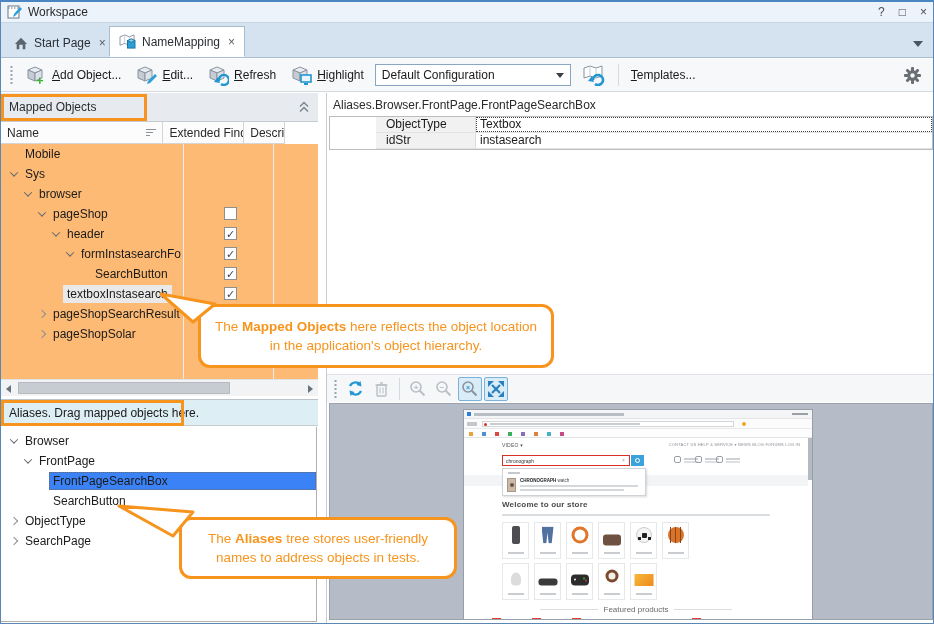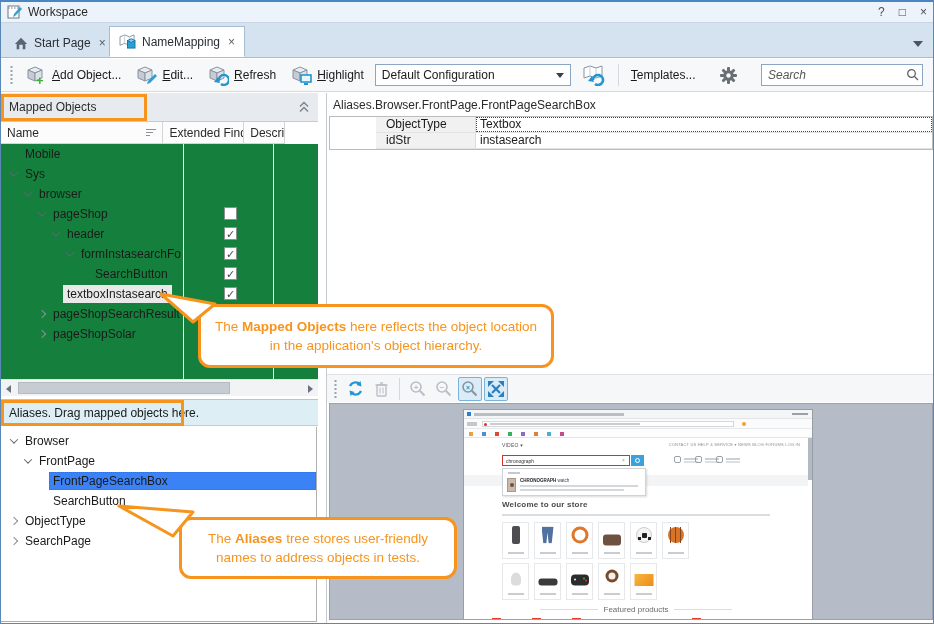--- a/index.html
+++ b/index.html
@@ -32,21 +32,21 @@
   .spacer{flex:1;}
   
   .mheader{position:absolute;top:91px;left:0;width:317px;height:29px;background:#e7ebef;border-bottom:1px solid #c6cbd0;display:flex;align-items:center;font-size:12px;color:#2a2a2a;}
   .mheader .txt{padding-left:8px;}
   .collapse-ic{margin-left:auto;margin-right:8px;}
   .orange-box{position:absolute;border:3px solid #f7941e;z-index:5;pointer-events:none;}
   .ob-mapped{left:0;top:92px;width:146px;height:27px;}
   .ob-alias{left:0;top:398px;width:183px;height:26px;}
   .colhead{position:absolute;top:120px;left:0;width:284px;height:22px;background:#fcfcfc;border-bottom:1px solid #d5d5d5;font-size:12px;color:#2a2a2a;display:flex;}
   .colcell{display:flex;align-items:center;padding-left:6px;border-right:1px solid #d5d5d5;overflow:hidden;white-space:nowrap;}
-  .mtree{position:absolute;top:142px;left:0;width:317px;height:235px;background:#15803d;overflow:hidden;font-size:12px;}
+  .mtree{position:absolute;top:142px;left:0;width:317px;height:235px;background:#fdba74;overflow:hidden;font-size:12px;}
   .colline{position:absolute;top:142px;width:1px;height:235px;background:#ededed;z-index:1;}
   .trow{display:flex;align-items:center;height:20px;position:relative;}
   .indent{display:inline-block;height:1px;}
   .chev{width:14px;height:14px;display:inline-flex;align-items:center;justify-content:center;flex:none;}
   .chev.open::before{content:"";width:5px;height:5px;border-right:1.6px solid #60666e;border-bottom:1.6px solid #60666e;transform:rotate(45deg) translate(-1px,-1px);}
   .chev.closed::before{content:"";width:5px;height:5px;border-right:1.6px solid #8a9099;border-bottom:1.6px solid #8a9099;transform:rotate(-45deg);}
   .tlabel{white-space:nowrap;overflow:hidden;padding:2px 4px;}
   .tlabel.hl{background:#e9e9e9;}
   .cbx{position:absolute;left:223px;top:3px;width:13px;height:13px;border:1px solid #8f8f8f;background:#fff;font-size:11px;line-height:12px;text-align:center;color:#3f4750;}
   .hscroll{position:absolute;top:377px;left:0;width:317px;height:17px;background:#f2f3f5;border-top:1px solid #e2e2e2;}
@@ -242,27 +242,20 @@
     <div class="tbtn">
       <svg width="19" height="19" viewBox="0 0 19 19">
           <g fill="#6a6f76">
             <rect x="8" y="1" width="3" height="17" rx="1"></rect>
             <rect x="8" y="1" width="3" height="17" rx="1" transform="rotate(45 9.5 9.5)"></rect>
             <rect x="8" y="1" width="3" height="17" rx="1" transform="rotate(90 9.5 9.5)"></rect>
             <rect x="8" y="1" width="3" height="17" rx="1" transform="rotate(135 9.5 9.5)"></rect>
             <circle cx="9.5" cy="9.5" r="5.2"></circle>
           </g>
           <circle cx="9.5" cy="9.5" r="2.2" fill="#f6f8fa"></circle>
-        </svg>
-    </div>
-    <div class="searchbox">
-      <input type="text" placeholder="Search" style="">
-      <svg width="13" height="13" viewBox="0 0 13 13">
-          <circle cx="5.5" cy="5.5" r="3.8" fill="none" stroke="#5a6068" stroke-width="1.3"></circle>
-          <line x1="8.5" y1="8.5" x2="12" y2="12" stroke="#5a6068" stroke-width="1.3"></line>
         </svg>
     </div>
   </div>
 
   <div class="mheader">
     <span class="txt">Mapped Objects</span>
     <svg class="collapse-ic" width="12" height="12" viewBox="0 0 12 12">
         <path d="M2 5.5 L6 1.5 L10 5.5 M2 10.5 L6 6.5 L10 10.5" fill="none" stroke="#7a828c" stroke-width="1.4"></path>
       </svg>
   </div>

